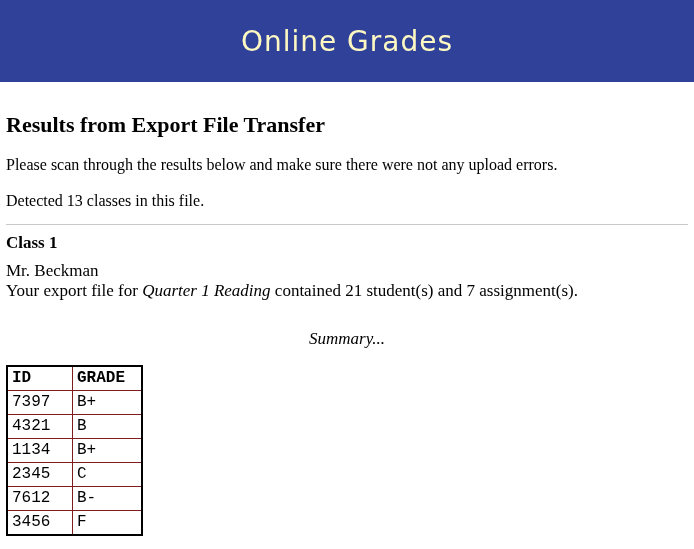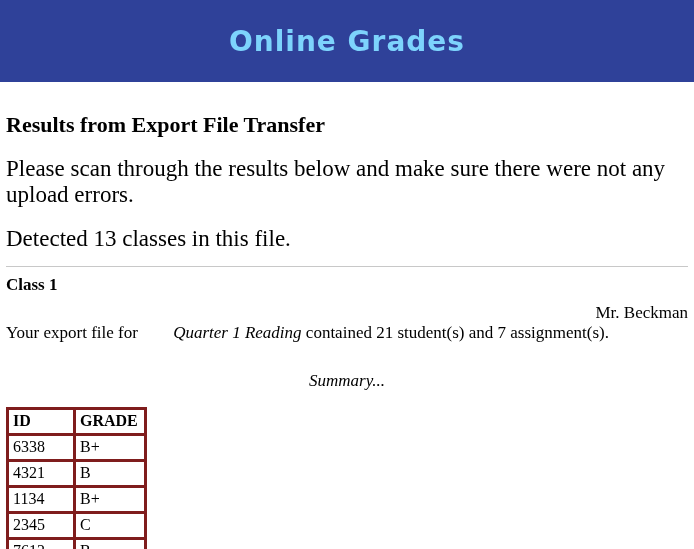--- a/index.html
+++ b/index.html
@@ -17,82 +17,80 @@
   .banner {
     background: #2f4199;
     height: 82px;
     width: 100%;
     display: flex;
     align-items: center;
     justify-content: center;
     box-sizing: border-box;
   }
   .banner-title {
-    color: #7dd3fc;
+    color: #fef9c3;
     font-family: "DejaVu Sans", sans-serif;
     font-size: 28px;
     letter-spacing: 1px;
-    font-weight: bold;
+    font-weight: normal;
   }
   .content {
     padding: 0 6px;
   }
   h1.page-title {
     font-family: "Liberation Serif", serif;
     font-size: 22px;
     font-weight: bold;
     margin: 30px 0 16px 0;
     padding: 0;
   }
   p.para {
-    font-size: 23px;
+    font-size: 16px;
     margin: 18px 0 0 0;
     padding: 0;
   }
   .rule {
     border: none;
     border-top: 1px solid #c8c8c8;
     margin: 14px 0 0 0;
     height: 0;
   }
   .class-name {
     font-size: 17px;
     font-weight: bold;
     margin: 8px 0 8px 0;
   }
   .teacher {
     font-size: 17px;
     margin: 0;
-    text-align: right;
   }
   .exportline {
     font-size: 17px;
     margin: 0;
   }
   .exportline em {
-    margin-left: 31px;
   }
   .summary {
     font-size: 17px;
     font-style: italic;
     margin: 28px 0 0 0;
     text-align: center;
   }
   table.grades {
     border-collapse: collapse;
     margin-top: 16px;
     border: 2px solid #000;
   }
   table.grades th,
   table.grades td {
-    border: 3px solid #7f1d1d;
+    border: 1px solid #7f1d1d;
     font-size: 16px;
     padding: 2px 6px 3px 4px;
     text-align: left;
-    font-family: Liberation Serif, serif;
+    font-family: Liberation Mono, monospace;
   }
   table.grades th {
     font-weight: bold;
   }
   table.grades td.id { width: 54px; }
   table.grades td.grade { width: 58px; }
   table.grades th.id-h { width: 54px; }
   table.grades th.grade-h { width: 58px; }
 </style>
 </head>
@@ -120,21 +118,21 @@
 
   <table class="grades">
     <thead>
       <tr>
         <th class="id-h">ID</th>
         <th class="grade-h">GRADE</th>
       </tr>
     </thead>
     <tbody>
       <tr>
-        <td class="id">6338</td>
+        <td class="id">7397</td>
         <td class="grade">B+</td>
       </tr>
       <tr>
         <td class="id">4321</td>
         <td class="grade">B</td>
       </tr>
       <tr>
         <td class="id">1134</td>
         <td class="grade">B+</td>
       </tr>

